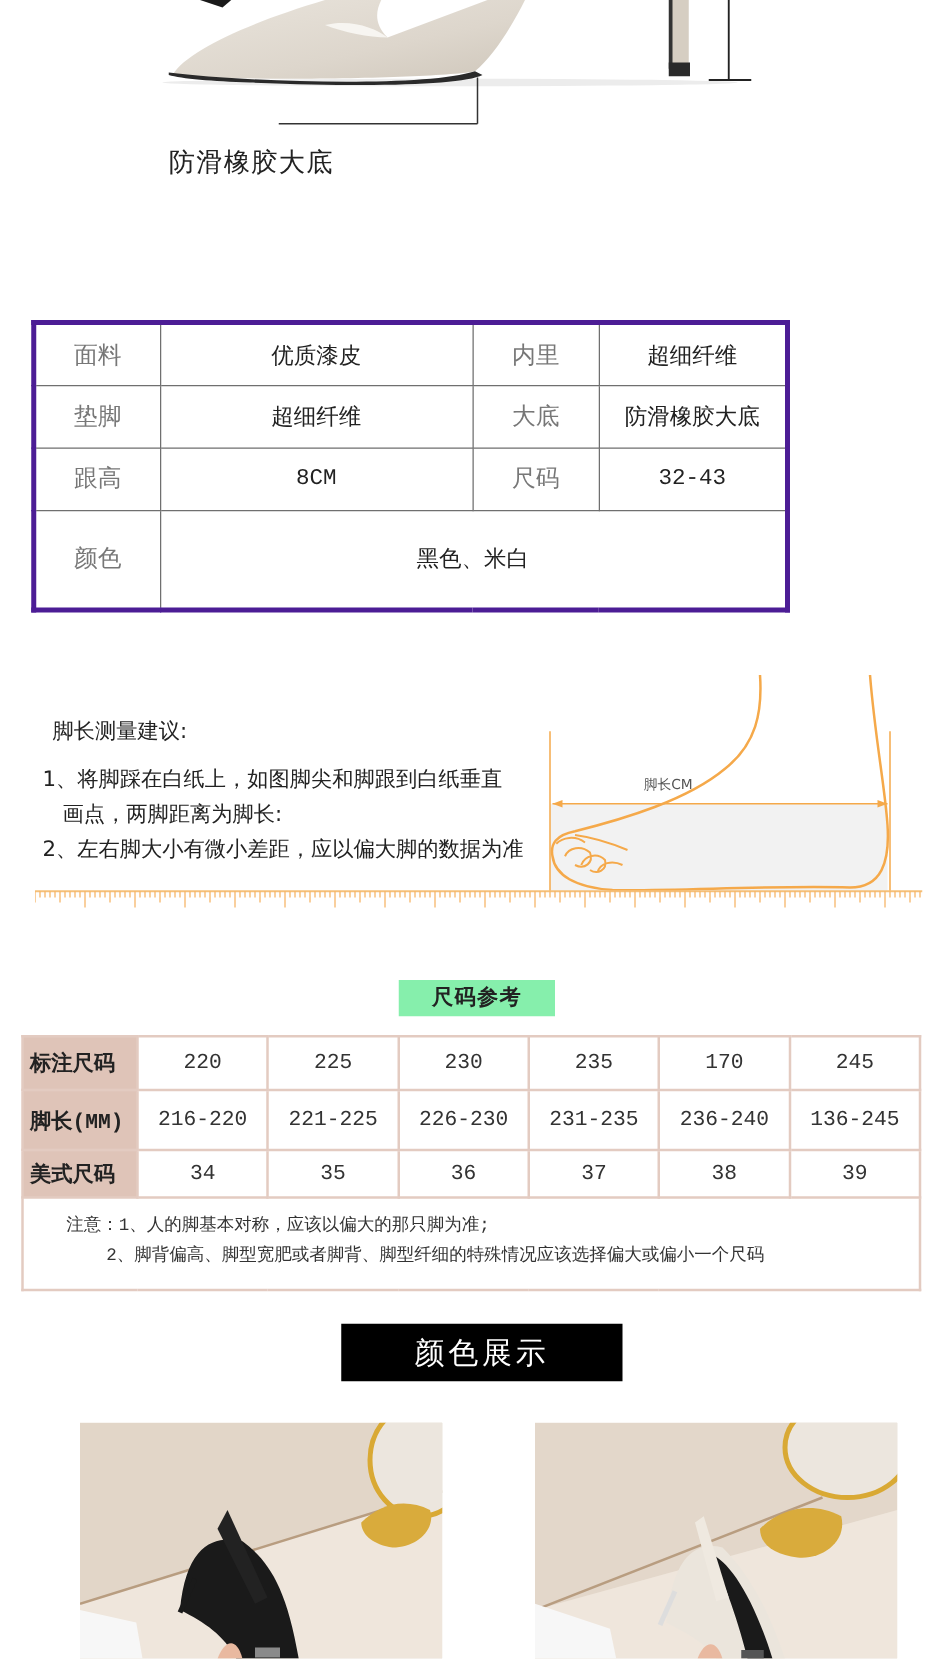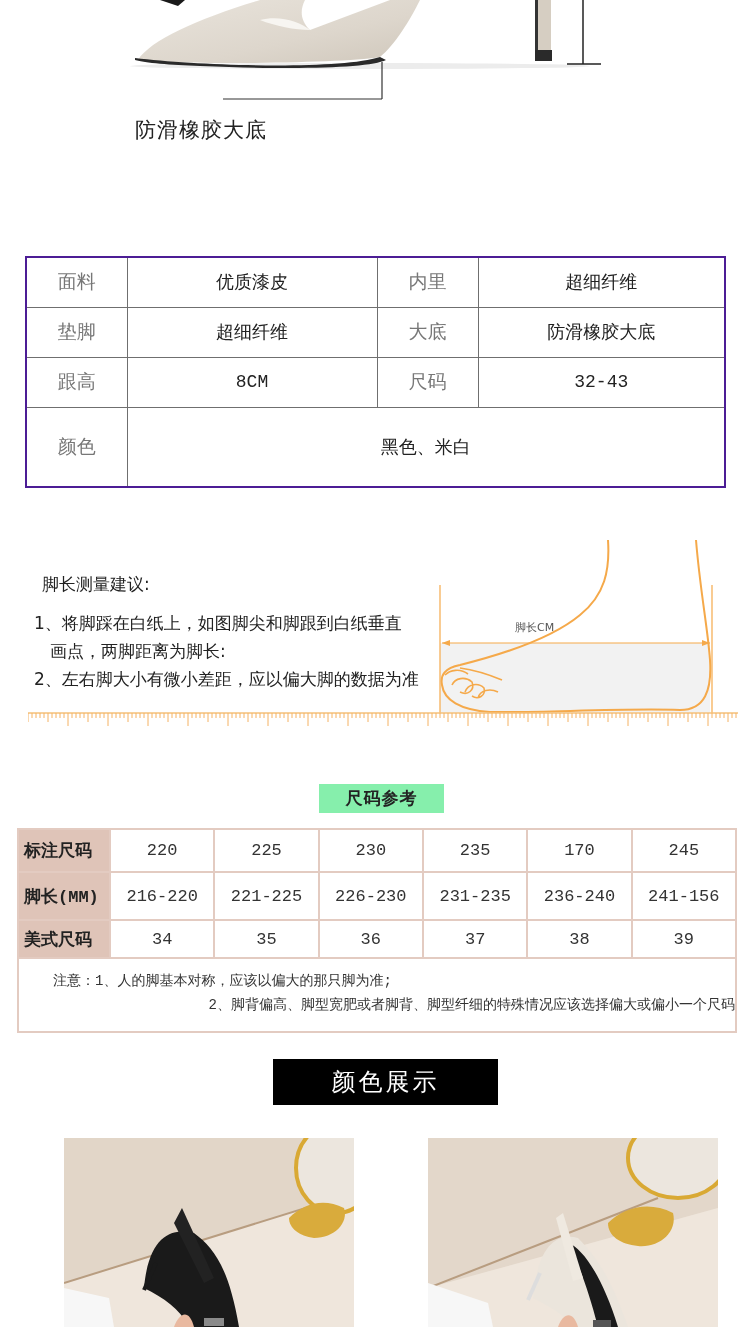--- a/index.html
+++ b/index.html
@@ -4,21 +4,21 @@
   <style>
     * { margin: 0; padding: 0; box-sizing: border-box; }
     body { width: 750px; height: 1327px; background: #ffffff; position: relative; overflow: hidden; font-family: "DejaVu Sans", "Liberation Sans", sans-serif; color: #333; }
 
     
     .shoe-top { position: absolute; left: 0; top: 0; width: 750px; height: 180px; }
     .shoe-svg { position: absolute; left: 0; top: 0; }
     .sole-label { position: absolute; left: 135px; top: 116px; font-size: 21px; color: #222; letter-spacing: 1px; }
 
     
-    .spec-table { position: absolute; left: 25px; top: 256px; width: 701px; border-collapse: collapse; border: 2px solid #4c1d95; }
+    .spec-table { position: absolute; left: 25px; top: 256px; width: 607px; border-collapse: collapse; border: 4px solid #4c1d95; }
     .spec-table td { border: 1px solid #6f6f6f; text-align: center; vertical-align: middle; font-family: Liberation Mono, monospace; }
     .spec-table td.lbl { color: #777; font-family: "DejaVu Sans", "Liberation Sans", sans-serif; font-size: 19px; width: 101px; }
     .spec-table td.val { color: #222; font-size: 18px; }
     .spec-table tr.r { height: 50px; }
     .spec-table tr.tall { height: 80px; }
 
     
     .measure { position: absolute; left: 0; top: 540px; width: 750px; height: 200px; padding-left: 44px; }
     .measure-title { position: absolute; left: 42px; top: 33px; font-size: 17px; color: #222; }
     .measure-line { position: absolute; font-size: 17px; color: #222; white-space: nowrap; }
@@ -30,21 +30,21 @@
 
     
     .size-title { position: absolute; left: 319px; top: 784px; width: 125px; height: 29px; background: #86efac; color: #222; font-size: 17px; font-weight: bold; text-align: center; line-height: 29px; letter-spacing: 1px; }
     .size-table { position: absolute; left: 17px; top: 828px; width: 720px; border-collapse: collapse; border: 2px solid #e3cbc1; }
     .size-table td { border: 2px solid #e3cbc1; text-align: center; font-size: 17px; color: #333; font-family: Liberation Mono, monospace; }
     .size-table td.hd { background: #dfc4b8; color: #222; font-size: 17px; font-weight: bold; width: 92px; text-align: left; padding-left: 5px; white-space: nowrap; }
     .size-table tr.sr1 { height: 43px; }
     .size-table tr.sr2 { height: 48px; }
     .size-table tr.sr3 { height: 38px; }
     .size-table td.note { text-align: left; font-size: 14px; color: #333; padding: 10px 0 14px 34px; line-height: 24px; height: 70px; vertical-align: top; }
-    .note-line2 { padding-left: 32px; display: block; text-align: right; }
+    .note-line2 { padding-left: 32px; display: block; }
 
     
     .color-title { position: absolute; left: 273px; top: 1059px; width: 225px; height: 46px; background: #000000; color: #fff; font-size: 24px; text-align: center; line-height: 46px; letter-spacing: 3px; }
     .photo { position: absolute; top: 1138px; width: 290px; height: 189px; overflow: hidden; }
     .photo-1 { left: 64px; }
     .photo-2 { left: 428px; }
   </style>
 </head>
 <body>
 
@@ -153,21 +153,21 @@
     <td>170</td>
     <td>245</td>
   </tr>
   <tr class="sr2">
     <td class="hd">脚长(MM)</td>
     <td>216-220</td>
     <td>221-225</td>
     <td>226-230</td>
     <td>231-235</td>
     <td>236-240</td>
-    <td>241-156</td>
+    <td>136-245</td>
   </tr>
   <tr class="sr3">
     <td class="hd">美式尺码</td>
     <td>34</td>
     <td>35</td>
     <td>36</td>
     <td>37</td>
     <td>38</td>
     <td>39</td>
   </tr>

